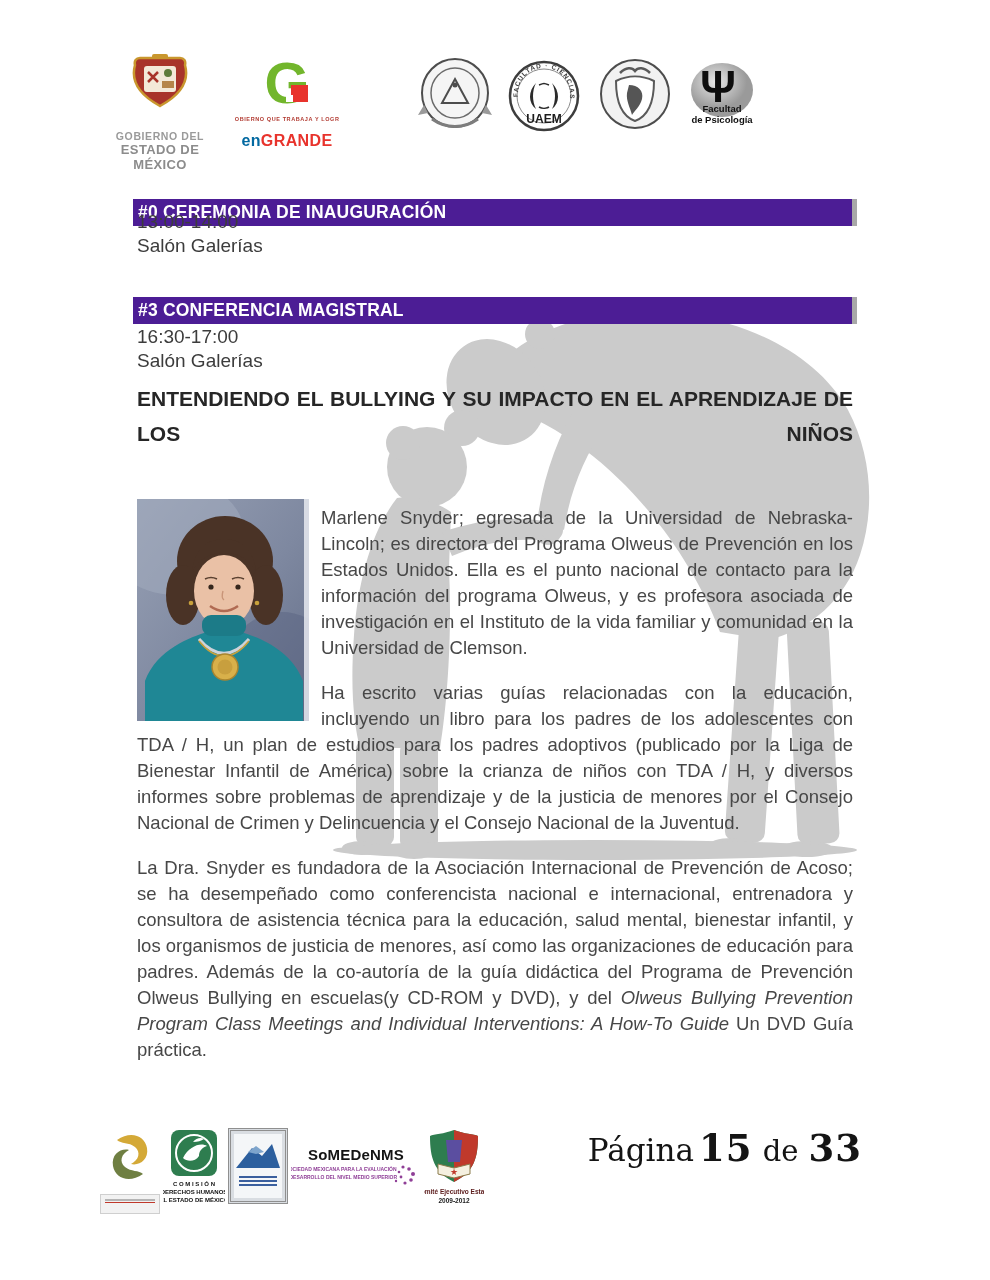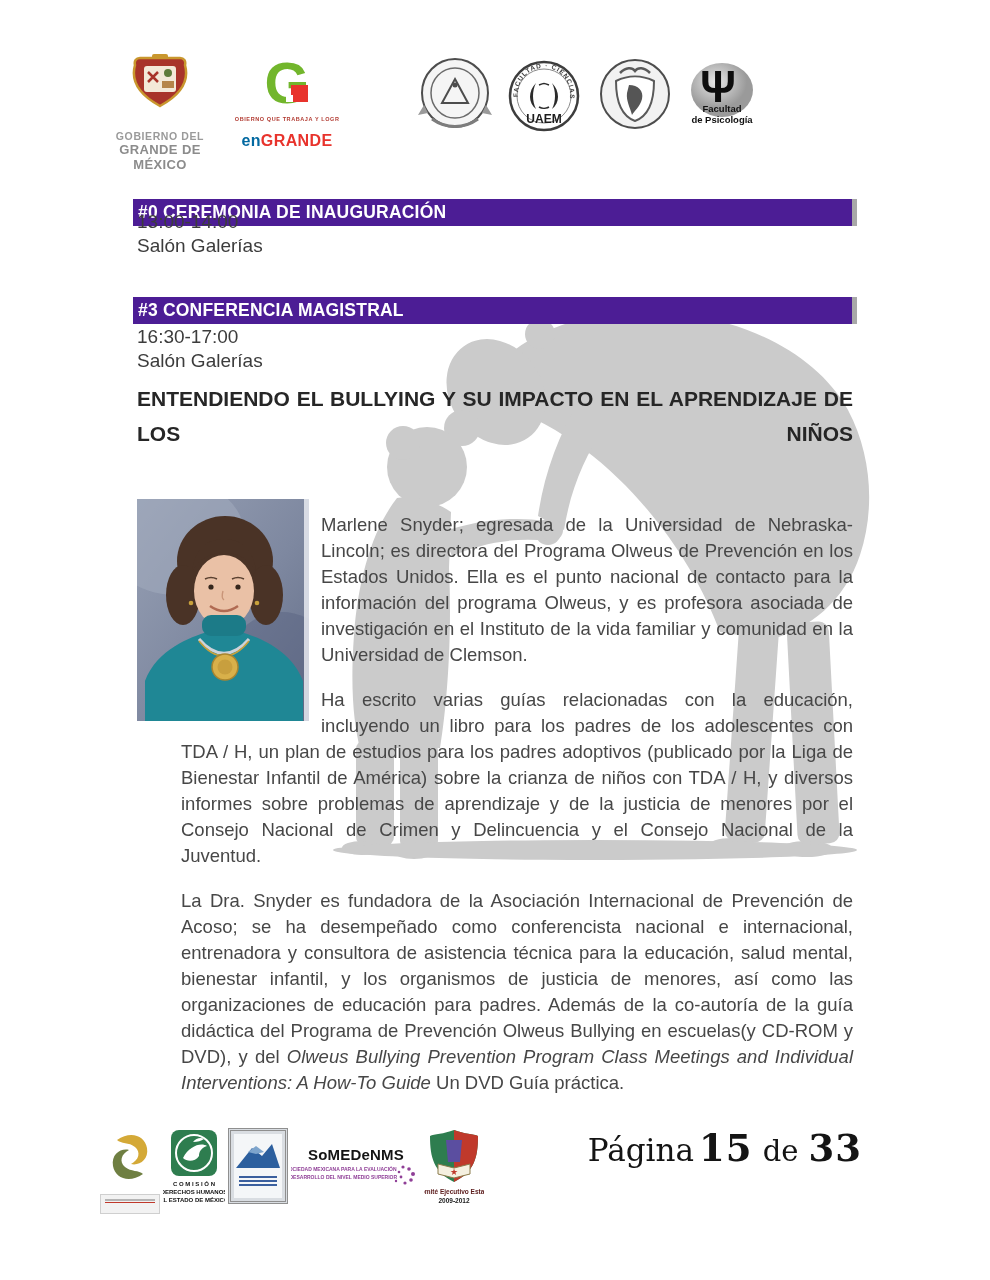--- a/index.html
+++ b/index.html
@@ -31,21 +31,21 @@
   #meta-0{top:210px;}
   #meta-1{top:325px;}
   
   #talk-title{position:absolute;left:137px;top:381px;width:716px;margin:0;
               font-size:21px;font-weight:bold;color:#262626;line-height:35px;
               text-align:justify;z-index:1;}
   #talk-title::after{content:"";display:inline-block;width:100%;}
   #speaker-line{position:absolute;left:137px;top:455px;width:716px;text-align:center;
                 font-size:19.5px;font-weight:bold;color:#2a2a2a;z-index:1;}
   #bio{position:absolute;left:137px;top:497px;width:716px;z-index:1;}
-  #bio p{margin:15px 0 19px 0;font-size:18.5px;line-height:26px;text-align:justify;color:#474747;padding-left:44px;}
+  #bio p{margin:8px 0 19px 0;font-size:18.5px;line-height:26px;text-align:justify;color:#474747;}
   .photo-wrap{float:left;width:172px;height:222px;margin:2px 12px 8px 0;}
   
   #footer-logos{position:absolute;left:100px;top:1128px;width:380px;display:flex;
                 gap:3px;align-items:flex-start;z-index:1;}
   .flogo{text-align:center;}
   .swirl-caption{width:58px;height:15px;background:#f2f2f2;border:1px solid #cfcfcf;
                  margin-top:2px;padding-top:3px;}
   .microbar{height:2px;background:#b5b5b5;margin:1px 4px;}
   .microbar.red{background:#c0392b;height:1px;}
   .plaque{width:60px;height:76px;border:3px double #8f8f8f;background:#d9dde2;
@@ -94,21 +94,21 @@
   <div class="hlogo" id="gem-logo">
     <svg width="64" height="58" viewBox="0 0 64 58">
       <path d="M 12 6 L 52 6 C 56 6 58 9 57 13 C 60 24 58 40 32 54 C 6 40 4 24 7 13 C 6 9 8 6 12 6 Z" fill="#a8342a" stroke="#c9972e" stroke-width="2.5"></path>
       <rect x="16" y="14" width="32" height="26" rx="3" fill="#f3e9d8"></rect>
       <path d="M 20 20 L 30 30 M 30 20 L 20 30" stroke="#a8342a" stroke-width="2.5"></path>
       <circle cx="40" cy="21" r="4" fill="#5e7b3a"></circle>
       <rect x="34" y="29" width="12" height="7" fill="#b5854a"></rect>
       <rect x="24" y="2" width="16" height="5" rx="2" fill="#c9972e"></rect>
     </svg>
     <div class="gem-cap1">GOBIERNO DEL</div>
-    <div class="gem-cap2">GRANDE DE MÉXICO</div>
+    <div class="gem-cap2">ESTADO DE MÉXICO</div>
   </div>
 
   <div class="hlogo" id="engrande-logo">
     <svg width="104" height="72" viewBox="0 0 104 72">
       <text x="52" y="48" text-anchor="middle" font-family="Liberation Sans,sans-serif" font-weight="bold" font-size="58" fill="#72b62c">G</text>
       <rect x="56" y="30" width="17" height="17" fill="#e8332c"></rect>
       <rect x="51" y="40" width="7" height="7" fill="#ffffff"></rect>
       <text x="52" y="66" text-anchor="middle" font-size="5.5" font-weight="bold" fill="#b23b32" letter-spacing="0.6">GOBIERNO QUE TRABAJA Y LOGRA</text>
     </svg>
     <div class="eng-row"><span class="eng-en">en</span><span class="eng-grande">GRANDE</span></div>

